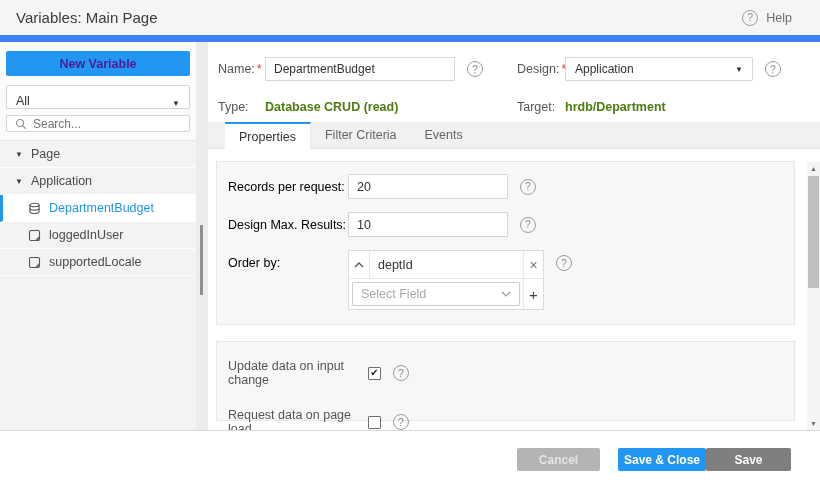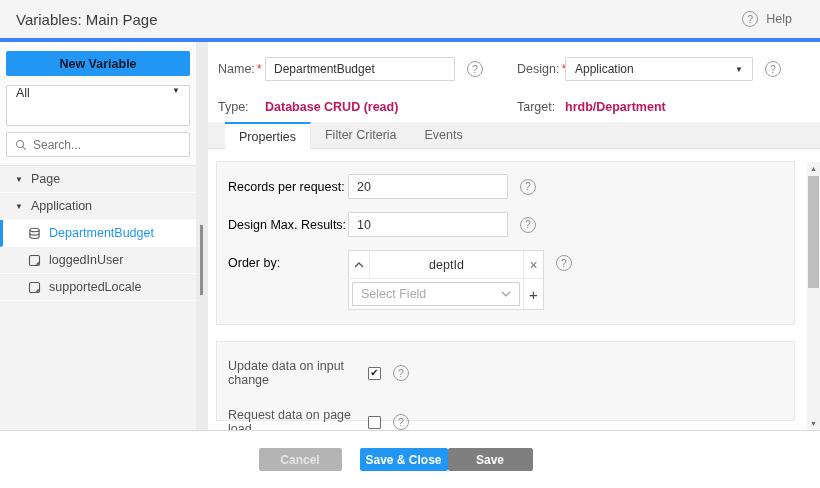--- a/index.html
+++ b/index.html
@@ -2,35 +2,35 @@
 <html><head>
 <meta charset="utf-8">
 <style>
   * { margin:0; padding:0; box-sizing:border-box; }
   html,body { background:#fff; }
   body { font-family:"Liberation Sans", sans-serif; }
 
   .window { width:820px; height:488px; background:#fff; display:flex; flex-direction:column; overflow:hidden; position:relative; }
 
   
-  .hdr { flex:0 0 42px; background:#f5f5f5; border-bottom:4px solid #3b82f6; display:flex; align-items:center; padding:0 28px 0 16px; }
+  .hdr { flex:0 0 42px; background:#f5f5f5; border-bottom:7px solid #3b82f6; display:flex; align-items:center; padding:0 28px 0 16px; }
   .hdr-title { font-size:15px; color:#3c3c3c; }
   .hdr-help { margin-left:auto; display:flex; align-items:center; gap:8px; color:#6d6d6d; font-size:12.5px; cursor:pointer; }
   .qicon { width:16px; height:16px; flex:0 0 16px; border:1px solid #9c9c9c; border-radius:50%; color:#8f8f8f; font-size:10.5px; display:inline-flex; align-items:center; justify-content:center; line-height:1; background:transparent; }
 
   
   .bdy { flex:1; display:flex; min-height:0; }
 
   
   .sidebar { flex:0 0 196px; width:196px; background:#fbfbfb; display:flex; flex-direction:column; }
   .side-controls { padding:9px 6px 8px; }
-  .btn-new { display:block; width:100%; height:25px; background:#2196f3; color:#0f172a; font-weight:700; font-size:12.5px; border:none; border-radius:2px; cursor:pointer; font-family:inherit; }
-  .fake-select { height:41px; background:#fff; border:1px solid #d4d4d4; border-radius:2px; display:flex; align-items:flex-start; padding:0 9px; font-size:12.5px; color:#333; margin-top:9px; cursor:pointer; }
+  .btn-new { display:block; width:100%; height:25px; background:#2196f3; color:#4c1d95; font-weight:700; font-size:12.5px; border:none; border-radius:2px; cursor:pointer; font-family:inherit; }
+  .fake-select { height:24px; background:#fff; border:1px solid #d4d4d4; border-radius:2px; display:flex; align-items:flex-end; padding:0 9px; font-size:12.5px; color:#333; margin-top:9px; cursor:pointer; }
   .fake-select .dd-caret { margin-left:auto; font-size:8px; color:#333; }
-  .search-box { height:25px; margin-top:6px; background:#fff; border:1px solid #d4d4d4; border-radius:2px; display:flex; align-items:center; padding:0 8px; gap:6px; }
+  .search-box { height:17px; margin-top:6px; background:#fff; border:1px solid #d4d4d4; border-radius:2px; display:flex; align-items:center; padding:0 8px; gap:6px; }
   .search-box input { border:none; outline:none; flex:1; min-width:0; font-size:12px; color:#333; background:transparent; font-family:inherit; }
   .tree { flex:1; background:#f3f3f3; border-top:1px solid #e6e6e6; }
   .tree-row { height:27px; display:flex; align-items:center; border-bottom:1px solid #fdfdfd; font-size:12.5px; color:#4a4a4a; padding-left:15px; gap:8px; cursor:pointer; }
   .tree-row .grp-caret { font-size:8px; color:#3f3f3f; }
   .tree-row.variable { padding-left:28px; }
   .tree-row.selected { background:#fff; border-left:3px solid #2196f3; padding-left:25px; color:#2196f3; }
   .tree-icon { display:inline-flex; }
 
   .side-gutter { flex:0 0 12px; width:12px; background:#ececec; position:relative; }
   .side-thumb { position:absolute; left:4px; top:183px; width:3px; height:70px; background:#8f8f8f; }
@@ -41,62 +41,62 @@
   .meta-row { display:flex; align-items:center; height:26px; font-size:12.5px; color:#555; }
   .lbl1 { width:47px; flex:0 0 47px; }
   .lbl2 { width:48px; flex:0 0 48px; margin-left:34px; }
   .req { color:#e53935; margin-left:2px; }
   .name-input { width:190px; height:24px; border:1px solid #d6d6d6; border-radius:1px; padding:0 8px; font-size:12px; color:#333; font-family:inherit; background:#fff; }
   .owner-select { width:188px; height:24px; background:#fff; border:1px solid #d6d6d6; border-radius:1px; display:flex; align-items:center; padding:0 9px; font-size:12px; color:#333; cursor:pointer; }
   .owner-select .dd-caret { margin-left:auto; font-size:8px; color:#333; }
   .help-q { margin-left:12px; cursor:pointer; }
   .meta-row2 { margin-top:16px; height:18px; display:flex; align-items:center; font-size:12.5px; color:#555; }
   .type-val-cell { width:252px; flex:0 0 252px; }
-  .bold-val { font-weight:700; color:#be185d; }
+  .bold-val { font-weight:700; color:#4d7c0f; }
 
   
   .tabs { margin-top:6px; height:27px; flex:0 0 27px; background:#f1f1f1; border-bottom:1px solid #e2e2e2; display:flex; align-items:stretch; padding-left:17px; font-size:12.5px; color:#666; }
   .tab { padding:0 14px; display:flex; align-items:center; cursor:pointer; }
   .tab.active { background:#fff; border-top:2px solid #2196f3; border-right:1px solid #e8e8e8; color:#333; margin-bottom:-1px; position:relative; z-index:1; }
 
   
   .content { flex:1; padding:12px 0 0 8px; overflow:hidden; position:relative; }
   .panel { width:579px; background:#f7f7f7; border:1px solid #e7e7e7; }
   .panel1 { padding:12px 0 14px 11px; }
   .prop-row { display:flex; align-items:center; margin-bottom:13px; }
   .prop-row.last { margin-bottom:0; align-items:flex-start; }
   .prop-label { width:120px; flex:0 0 120px; font-size:12.5px; color:#000000; }
   .prop-row.last .prop-label { padding-top:6px; }
   .text-input { width:160px; height:25px; border:1px solid #d6d6d6; border-radius:1px; background:#fff; padding:0 8px; font-size:12.5px; color:#333; font-family:inherit; }
 
   .order-widget { width:196px; background:#fff; border:1px solid #dcdcdc; }
   .ob-r1 { height:27px; display:flex; align-items:stretch; }
   .ob-sort { width:21px; flex:0 0 21px; border-right:1px solid #e9e9e9; display:flex; align-items:center; justify-content:center; cursor:pointer; background:#fff; }
-  .ob-name { flex:1; min-width:0; border:none; outline:none; padding:0 8px; font-size:12.5px; color:#333; font-family:inherit; background:#fff;text-align:center; }
+  .ob-name { flex:1; min-width:0; border:none; outline:none; padding:0 8px; font-size:12.5px; color:#333; font-family:inherit; background:#fff; }
   .ob-remove { width:20px; flex:0 0 20px; border-left:1px solid #e9e9e9; display:flex; align-items:center; justify-content:center; color:#777; font-size:14px; cursor:pointer; background:#fff; }
   .ob-r2 { border-top:1px solid #e9e9e9; height:31px; display:flex; align-items:stretch; }
   .ob-selwrap { flex:1; min-width:0; padding:3px; display:flex; }
   .ob-select { flex:1; border:1px solid #cfcfcf; border-radius:1px; display:flex; align-items:center; padding:0 8px; font-size:12.5px; color:#a9a9a9; background:#fff; cursor:pointer; }
   .ob-select .sel-chev { margin-left:auto; display:inline-flex; }
   .ob-plus { width:20px; flex:0 0 20px; border-left:1px solid #e9e9e9; display:flex; align-items:center; justify-content:center; font-size:15px; color:#444; cursor:pointer; background:#fff; }
 
   .panel2 { margin-top:16px; height:80px; padding:17px 0 10px 11px; }
   .check-row { display:flex; align-items:center; margin-bottom:21px; }
   .check-label { width:140px; flex:0 0 140px; font-size:12.5px; color:#555; }
   .checkbox { width:13px; height:13px; flex:0 0 13px; border:1px solid #6f6f6f; border-radius:1px; background:#fff; display:inline-flex; align-items:center; justify-content:center; cursor:pointer; }
   .check-glyph { font-size:10px; color:#222; line-height:1; }
 
   
   .vscroll { position:absolute; top:120px; right:0; width:13px; height:268px; background:#f4f4f4; display:flex; flex-direction:column; }
   .vs-btn { height:13px; flex:0 0 13px; display:flex; align-items:center; justify-content:center; color:#6e6e6e; font-size:7px; cursor:pointer; }
   .vs-thumb { height:112px; margin:1px 1px 0; background:#bfbfbf; cursor:pointer; }
   .vs-spacer { flex:1; }
 
   
-  .ftr { flex:0 0 58px; border-top:1px solid #d8d8d8; background:#fff; display:flex; justify-content:center; align-items:flex-start; padding:17px 17px 0 0; }
+  .ftr { flex:0 0 58px; border-top:1px solid #d8d8d8; background:#fff; display:flex; justify-content:flex-end; align-items:flex-start; padding:17px 17px 0 0; }
   .btn { height:23px; border:none; border-radius:2px; font-size:12px; font-weight:700; font-family:inherit; cursor:pointer; }
   .btn-cancel { width:83px; background:#b4b4b4; color:#e4e4e4; margin-right:18px; }
   .btn-save { width:85px; background:#7f7f7f; color:#fff; margin-right:12px; }
   .btn-saveclose { width:88px; background:#2196f3; color:#fff; }
 </style>
 </head>
 <body>
 
 <div class="window">
 

